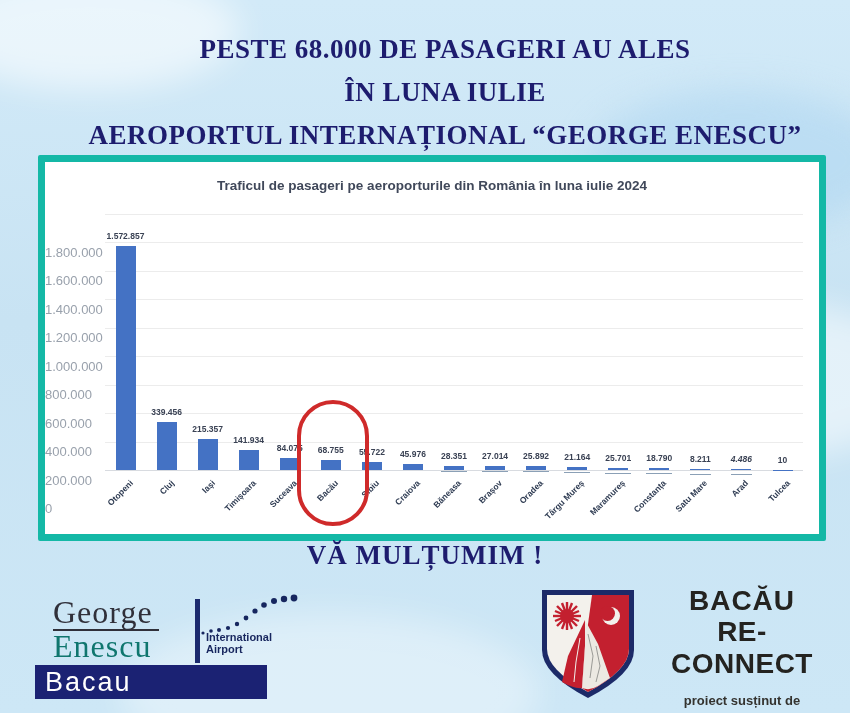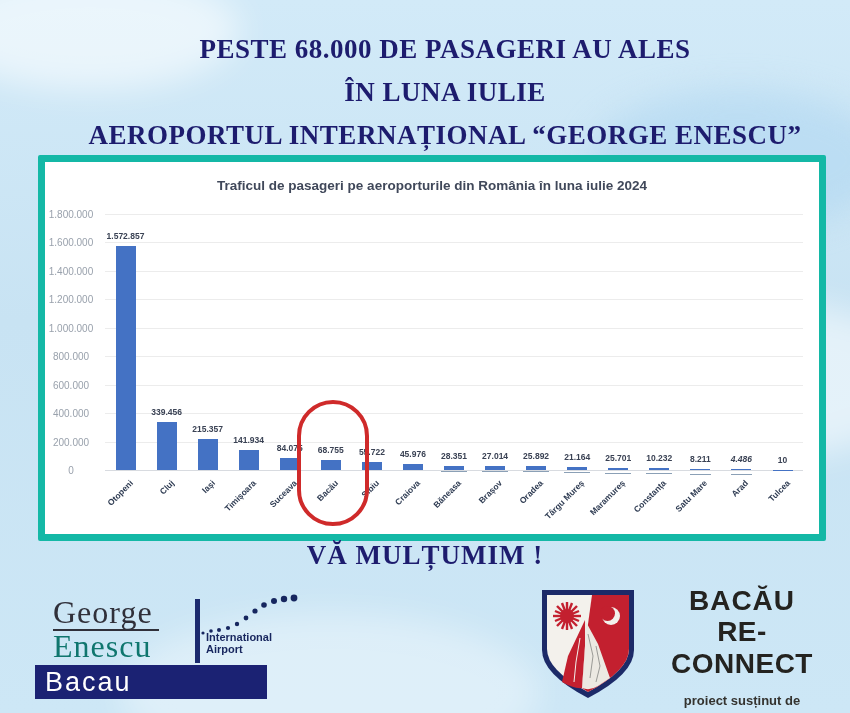--- a/index.html
+++ b/index.html
@@ -18,21 +18,21 @@
     font-family:"Liberation Serif",serif;font-weight:bold;color:#1d1c6e;
     font-size:27px;letter-spacing:.5px;line-height:43px;padding-left:40px;}
 
   .chart-panel{position:absolute;left:38px;top:155px;width:774px;height:372px;
     background:#ffffff;border:7px solid #14b8a6;border-radius:2px;}
   .chart-title{position:absolute;left:0;right:0;top:16px;text-align:center;
     font-size:13.5px;font-weight:bold;color:#40485a;}
   .plot{position:absolute;left:0;top:0;width:774px;height:372px;}
   .gridline{position:absolute;height:1px;background:#ececec;}
   .gridline.base{background:#d8dbe0;}
-  .ytick{position:absolute;width:52px;text-align:center;font-size:10px;color:#99a1ac;transform:translateY(-50%);}
+  .ytick{position:absolute;width:52px;text-align:left;font-size:13px;color:#99a1ac;transform:translateY(-50%);margin-top:38px;}
   .bar{position:absolute;background:#4472c4;}
   .vlabel{position:absolute;width:52px;text-align:center;font-size:8.5px;font-weight:bold;color:#3a4254;transform:translateX(-50%);}
   .vlabel span{display:inline-block;}
   .vlabel.ul span{border-bottom:1.5px solid #8ba0b6;padding-bottom:10px;}
   .xlabel{position:absolute;width:70px;text-align:right;font-size:8.5px;font-weight:bold;color:#2e3b52;
     transform-origin:100% 0;transform:rotate(-45deg);}
   .red-oval{position:absolute;border:4px solid #cf2a2a;border-radius:45px;background:transparent;}
 
   .thanks{position:absolute;left:0;right:0;top:540px;text-align:center;
     font-family:"Liberation Serif",serif;font-weight:bold;color:#1d1c6e;font-size:27px;letter-spacing:1px;}
@@ -127,21 +127,21 @@
       <div class="bar" style="left: 481.1px; top: 304.3px; width: 20px; height: 3.7px; background: rgb(68, 114, 196);"></div>
       <div class="vlabel ul" style="left: 491.1px; top: 289.3px;"><span>25.892</span></div>
       <div class="xlabel" style="left: 423.1px; top: 316px;">Oradea</div>
       <div class="bar" style="left: 522.2px; top: 305px; width: 20px; height: 3px; background: rgb(68, 114, 196);"></div>
       <div class="vlabel ul" style="left: 532.2px; top: 290px;"><span>21.164</span></div>
       <div class="xlabel" style="left: 464.2px; top: 316px;">Târgu Mureș</div>
       <div class="bar" style="left: 563.2px; top: 306px; width: 20px; height: 2px; background: rgb(68, 114, 196);"></div>
       <div class="vlabel ul" style="left: 573.2px; top: 291px;"><span>25.701</span></div>
       <div class="xlabel" style="left: 505.2px; top: 316px;">Maramureș</div>
       <div class="bar" style="left: 604.3px; top: 306.3px; width: 20px; height: 1.7px; background: rgb(68, 114, 196);"></div>
-      <div class="vlabel ul" style="left: 614.3px; top: 291.3px;"><span>10.232</span></div>
+      <div class="vlabel ul" style="left: 614.3px; top: 291.3px;"><span>18.790</span></div>
       <div class="xlabel" style="left: 546.3px; top: 316px;">Constanța</div>
       <div class="bar" style="left: 645.4px; top: 306.8px; width: 20px; height: 1.2px; background: rgb(68, 114, 196);"></div>
       <div class="vlabel ul" style="left: 655.4px; top: 291.8px;"><span>8.211</span></div>
       <div class="xlabel" style="left: 587.4px; top: 316px;">Satu Mare</div>
       <div class="bar" style="left: 686.4px; top: 307.4px; width: 20px; height: 0.6px; background: rgb(68, 114, 196);"></div>
       <div class="vlabel ul" style="left: 696.4px; top: 292.4px; font-style: italic;"><span>4.486</span></div>
       <div class="xlabel" style="left: 628.4px; top: 316px;">Arad</div>
       <div class="bar" style="left: 727.5px; top: 308px; width: 20px; height: 0.5px; background: rgb(68, 114, 196);"></div>
       <div class="vlabel" style="left: 737.5px; top: 293px;"><span>10</span></div>
       <div class="xlabel" style="left: 669.5px; top: 316px;">Tulcea</div>

